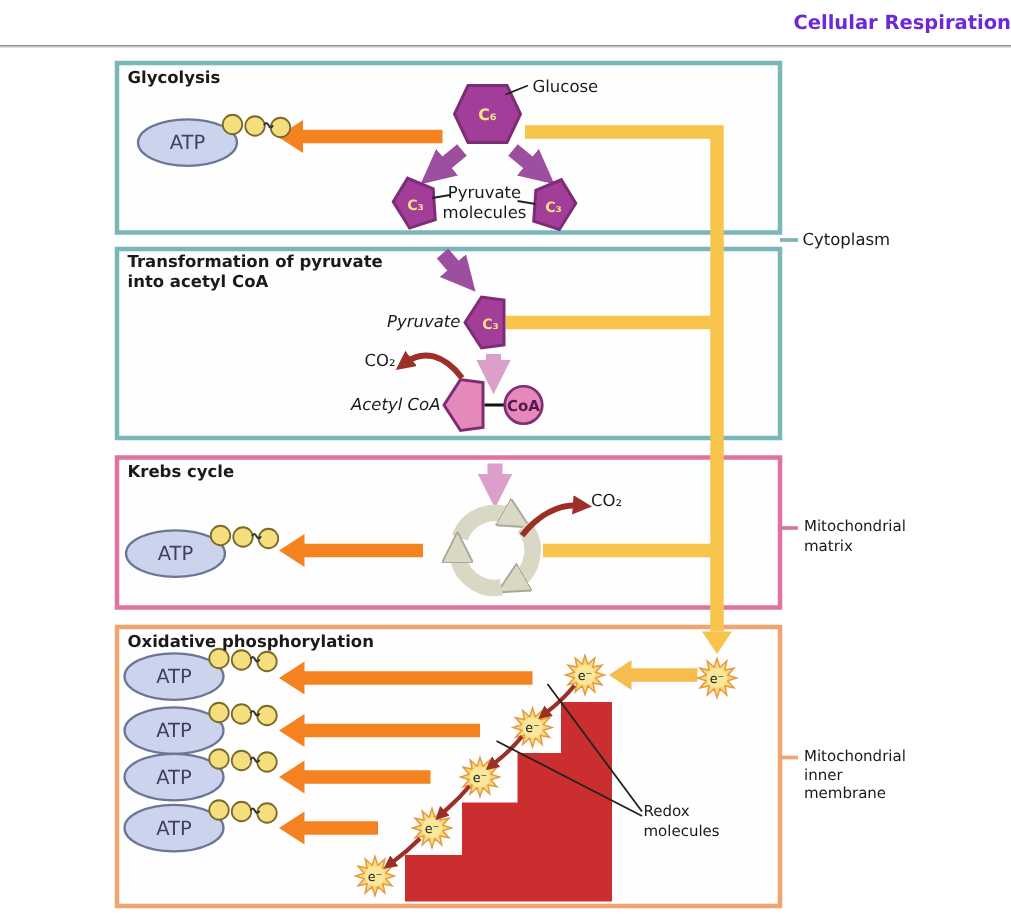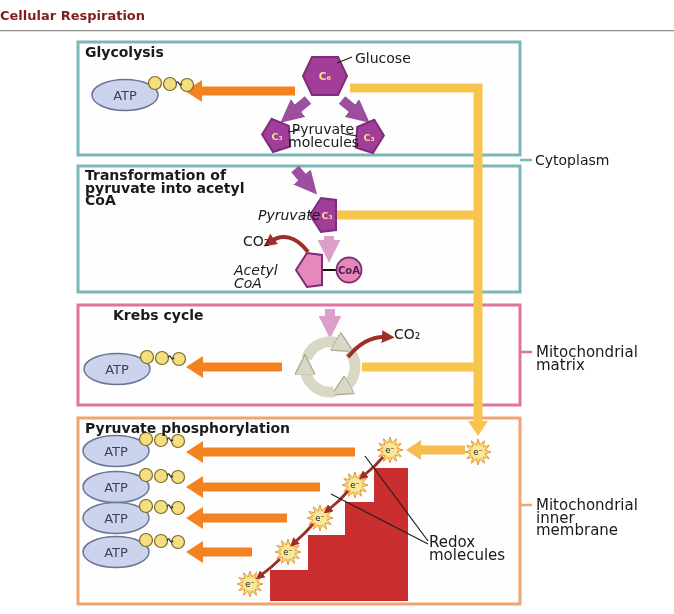--- a/index.html
+++ b/index.html
@@ -1,26 +1,26 @@
 <!DOCTYPE html>
 <html><head>
 <meta charset="utf-8">
 <style>
   * { margin:0; padding:0; box-sizing:border-box; }
   html,body { width:674px; height:614px; background:#ffffff; overflow:hidden;
               font-family:"DejaVu Sans","Liberation Sans",sans-serif; color:#1a1a1a; }
   #stage { position:relative; width:674px; height:614px; }
   svg { position:absolute; left:0; top:0; }
-  .lbl { position:absolute; font-size:14px; line-height:12.5px; }
+  .lbl { position:absolute; font-size:11px; line-height:12.5px; }
   .lbl-bold { font-weight:bold; }
-  .lbl-small { font-size:15px; line-height:12.5px; }
+  .lbl-small { font-size:10px; line-height:12.5px; }
   .right-align { text-align:left;font-style:italic; }
   .center-align { text-align:center; }
-  #page-title { position:absolute; top:8px; left:0; width:674px; text-align:left;
-                font-size:13px; font-weight:bold; color:#7f1d1d; }
+  #page-title { position:absolute; top:8px; left:0; width:674px; text-align:right;
+                font-size:13px; font-weight:bold; color:#6d28d9; }
   #top-rule { position:absolute; top:30px; left:0; width:674px; height:0;
               border-top:1px solid #8f8f8f; box-shadow:0 1px 0 #e9dae2; }
   #equation { color:#c2574e; }
 </style>
 </head>
 <body>
 
 <div id="stage">
 
   <div id="page-title">Cellular Respiration</div>
@@ -219,23 +219,23 @@
 
   <div class="lbl lbl-bold" style="left:85px; top:46px;">Glycolysis</div>
   <div class="lbl" style="left:355px; top:52px;">Glucose</div>
   <div class="lbl lbl-bold" style="left:85px; top:169px; width:175px;">Transformation of pyruvate into acetyl CoA</div>
 
   <div class="lbl center-align" style="left:288px; top:123px; width:70px;">Pyruvate molecules</div>
   <div class="lbl right-align" style="left:258px; top:209px; width:50px;">Pyruvate</div>
   <div class="lbl" style="left:243px; top:235px;">CO₂</div>
   <div class="lbl right-align" style="left:234px; top:264px; width:60px;">Acetyl CoA</div>
 
-  <div class="lbl lbl-bold" style="left:85px; top:309px;margin-left:28px;">Krebs cycle</div>
+  <div class="lbl lbl-bold" style="left:85px; top:309px;">Krebs cycle</div>
   <div class="lbl" style="left:394px; top:328px;">CO₂</div>
 
-  <div class="lbl lbl-bold" style="left:85px; top:422px;">Pyruvate phosphorylation</div>
+  <div class="lbl lbl-bold" style="left:85px; top:422px;">Oxidative phosphorylation</div>
   <div class="lbl lbl-small" style="left:429px; top:536px; width:58px;">Redox molecules</div>
 
   <div class="lbl" style="left:535px; top:154px;">Cytoplasm</div>
   <div class="lbl lbl-small" style="left:536px; top:346px; width:78px;">Mitochondrial matrix</div>
   <div class="lbl lbl-small" style="left:536px; top:499px; width:78px;">Mitochondrial inner membrane</div>
 
 </div>
 
 </body></html>

